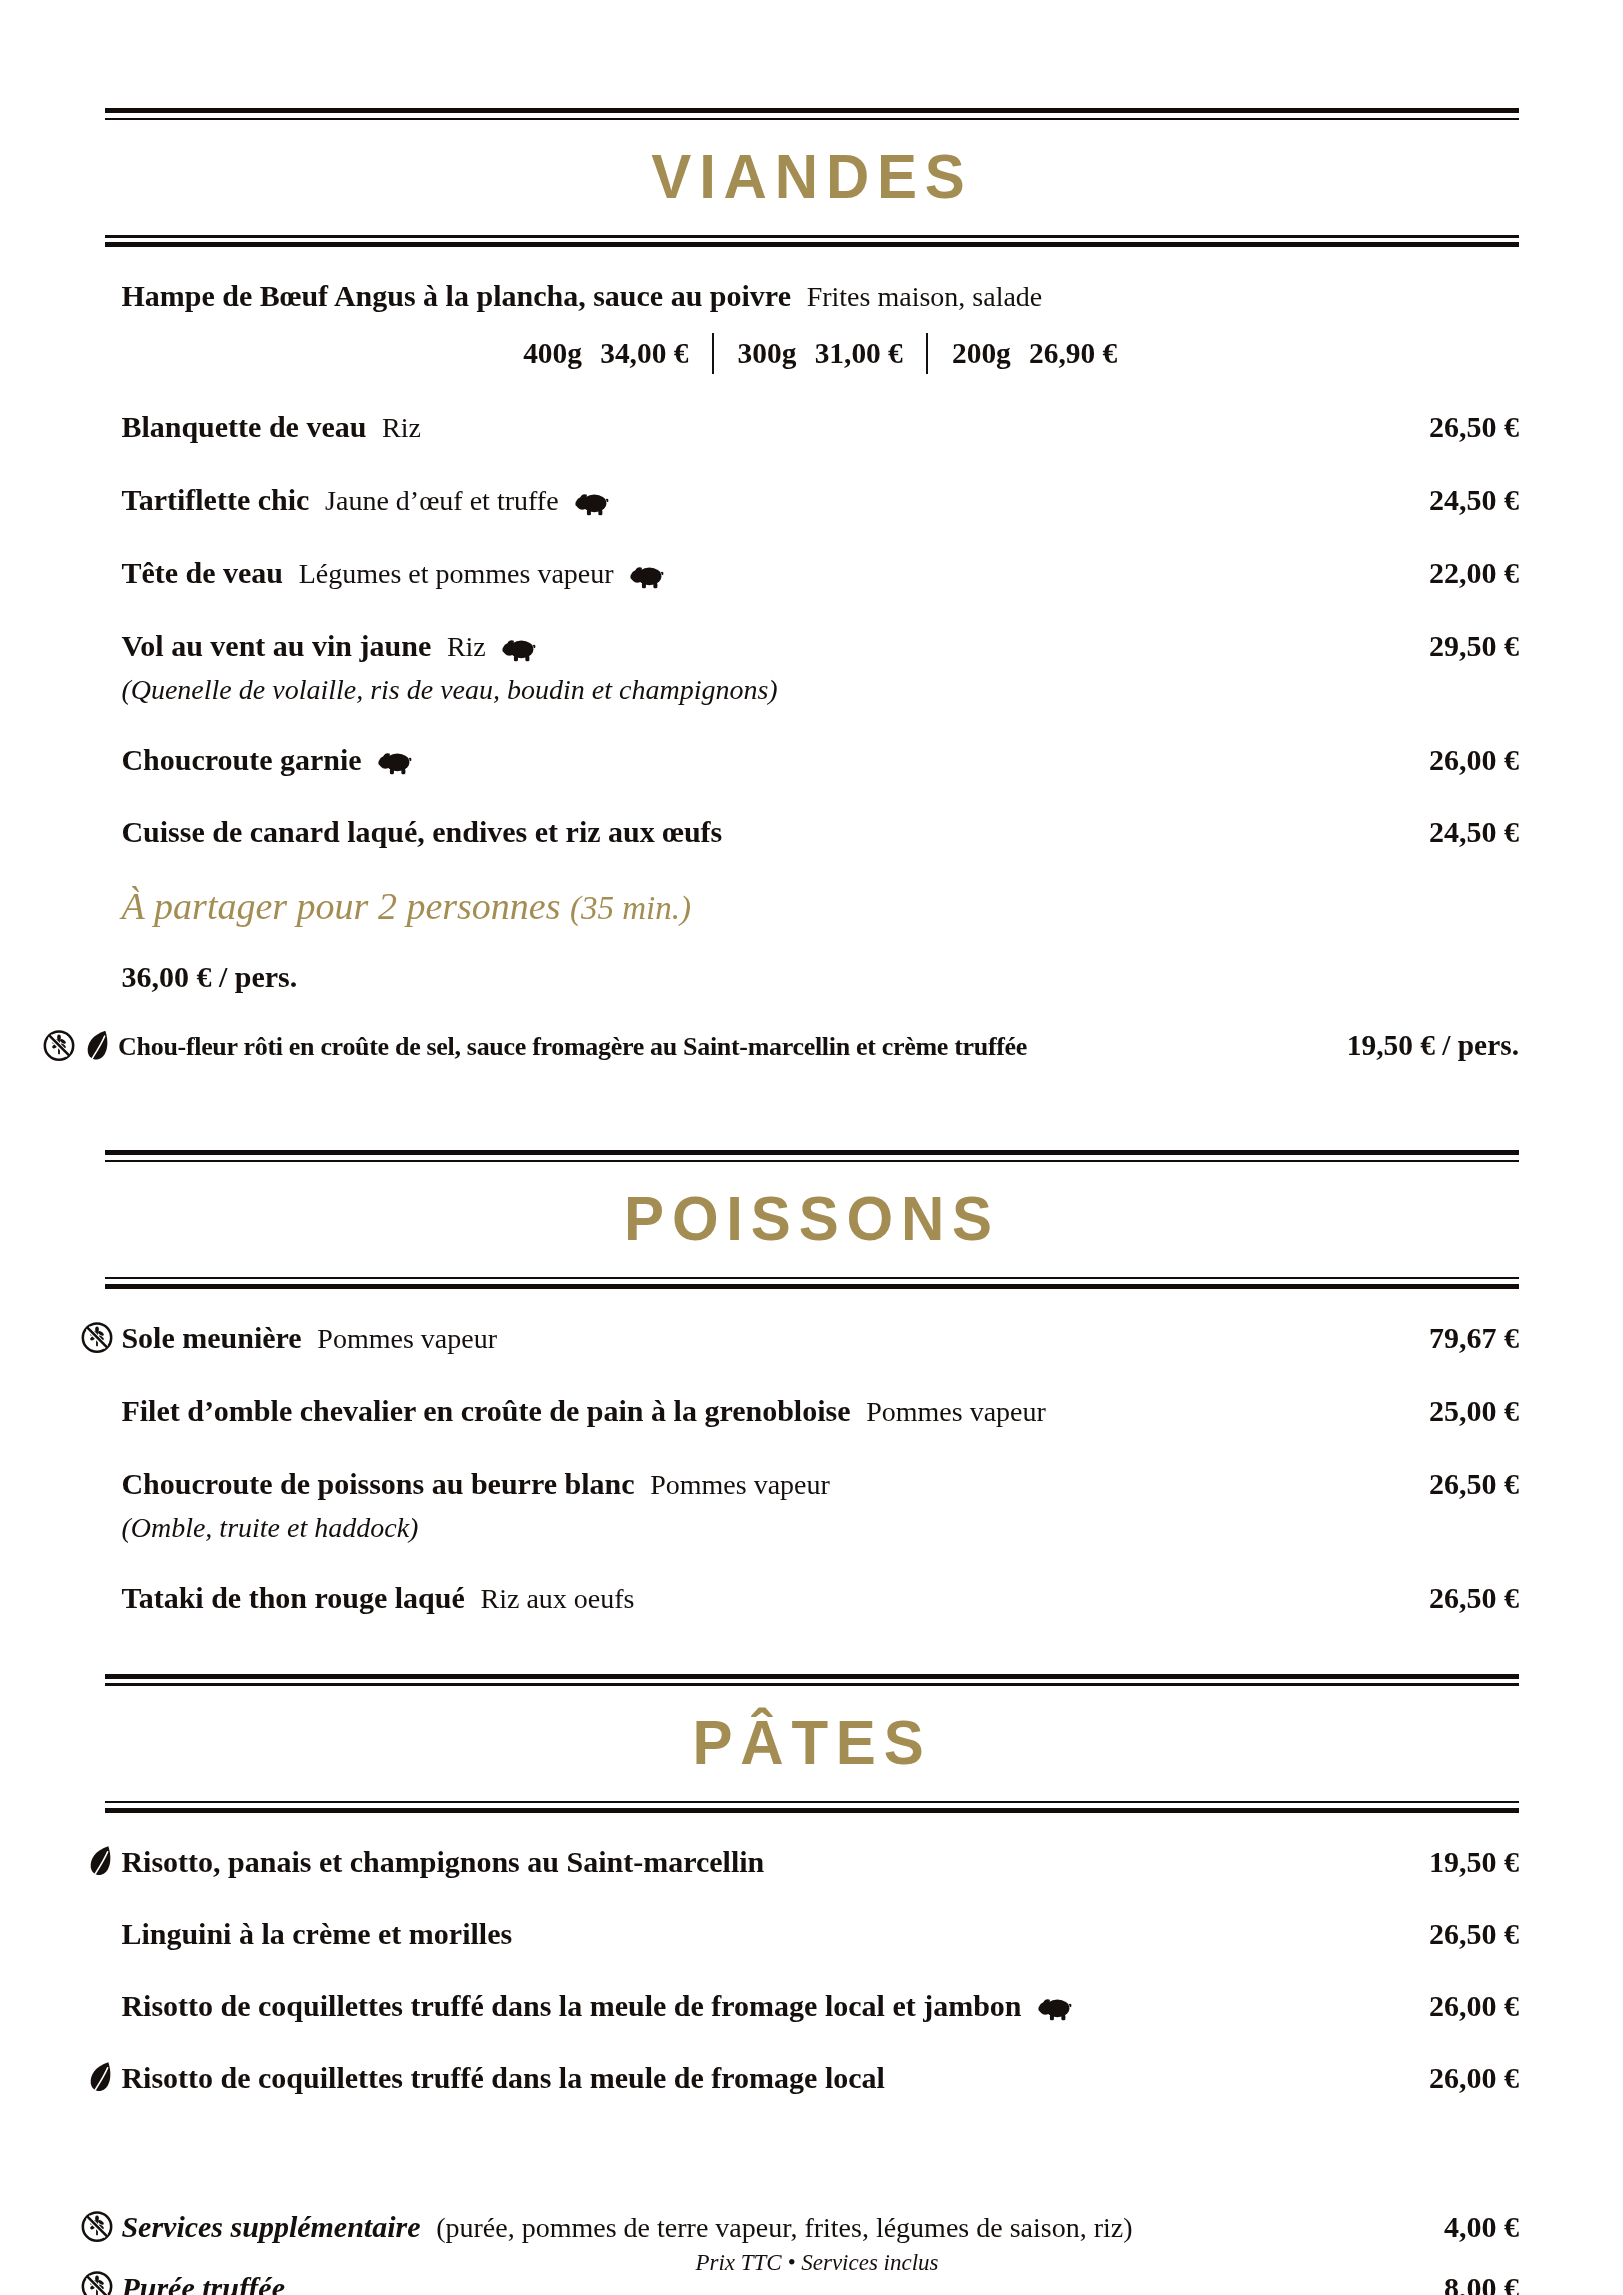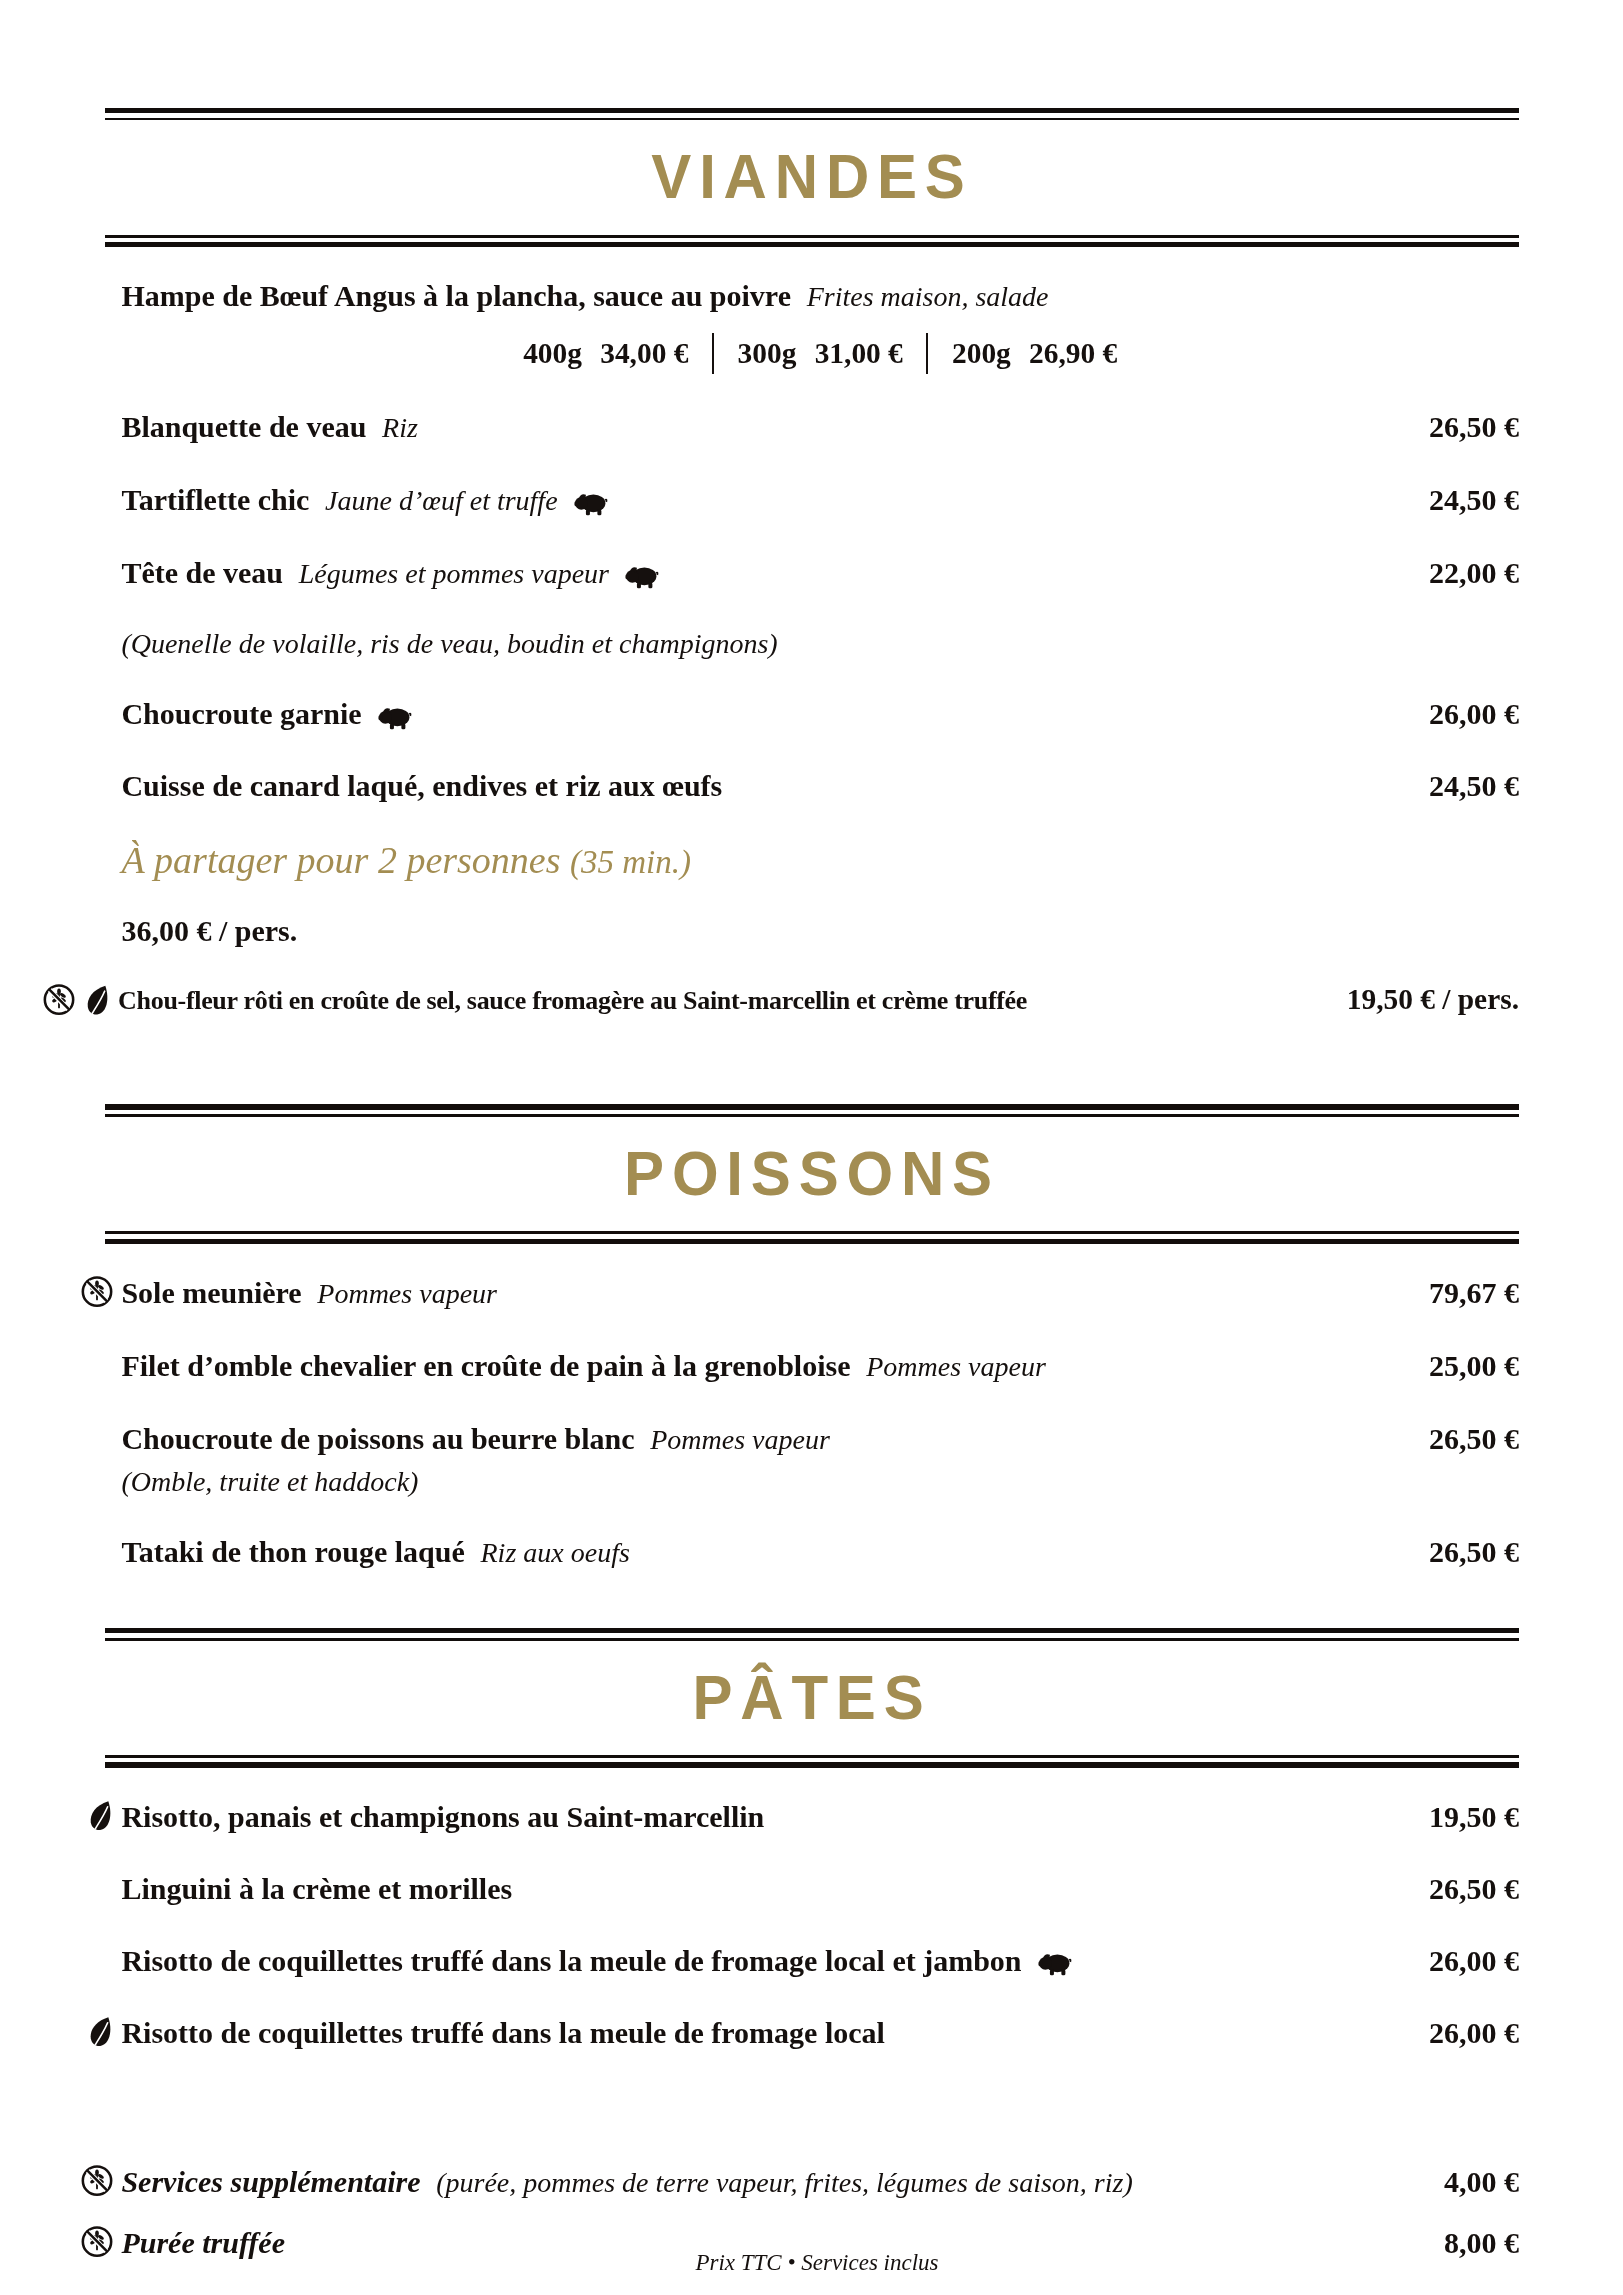--- a/index.html
+++ b/index.html
@@ -25,21 +25,21 @@
     font-size:60px;font-weight:700;letter-spacing:0.13em;
     color:#a38d52;transform:scaleY(1.04);
   }
   .section-items{padding:30px 0 0 16.4px;}
   
   .item{margin:0 0 34px;position:relative;}
   .item-row{display:flex;align-items:baseline;position:relative;}
   .item-text{flex:1 1 auto;font-size:30px;line-height:38px;padding-right:26px;}
   .item-name{font-weight:700;}
   .item-name.it{font-style:italic;}
-  .item-side{font-style:italic;font-size:28px;margin-left:15.7px;}
+  .item-side{font-size:28px;margin-left:15.7px;}
   .item-price{flex:0 0 auto;font-weight:700;font-size:30px;white-space:nowrap;}
   .price-suffix{font-weight:700;}
   .item-note{font-style:italic;font-size:28px;line-height:34px;margin-top:6.5px;}
   .item.compact{margin-left:-3.3px;}
   .item.compact .item-text{font-size:26px;letter-spacing:-0.012em;padding-right:15.7px;}
   .item.compact .item-price{font-size:29.4px;}
   .left-icons{
     position:absolute;left:-86px;top:50%;transform:translateY(-54%);
     width:79px;display:flex;justify-content:flex-end;align-items:center;gap:7.9px;
   }
@@ -134,193 +134,209 @@
                     <rect x="24" y="36" width="7" height="10" rx="2.5"></rect>
                     <rect x="44" y="36" width="7" height="10" rx="2.5"></rect>
                     <path d="M56 18 q7 -3 5 5 l-3 -1 q1 -3 -2 -4z"></path>
                   </g>
                 </svg>
               </span></span>
             <span class="item-price">22,00 €</span>
           </div>
         </div>
         <div class="item">
-          <div class="item-note">(Quenelle de volaille, ris de veau, boudin et champignons)</div>
-        </div>
-        <div class="item">
-          <div class="item-row">
-            <span class="item-text"><span class="item-name">Choucroute garnie</span><span class="icon inline-pig">
+          <div class="item-row">
+            <span class="item-text"><span class="item-name">Vol au vent au vin jaune</span><span class="item-side">Riz</span><span class="icon inline-pig">
                 <svg width="37" height="27.5" viewBox="0 0 64 48">
                   <g fill="#15100e">
                     <ellipse cx="37" cy="25" rx="21" ry="15.5"></ellipse>
                     <circle cx="16" cy="25" r="11"></circle>
                     <path d="M12 16 q3 -9 12 -6 l-1 8 z"></path>
                     <rect x="4" y="22" width="7" height="8" rx="2.5"></rect>
                     <rect x="24" y="36" width="7" height="10" rx="2.5"></rect>
                     <rect x="44" y="36" width="7" height="10" rx="2.5"></rect>
                     <path d="M56 18 q7 -3 5 5 l-3 -1 q1 -3 -2 -4z"></path>
                   </g>
                 </svg>
               </span></span>
-            <span class="item-price">26,00 €</span>
-          </div>
-        </div>
-        <div class="item">
-          <div class="item-row">
-            <span class="item-text"><span class="item-name">Cuisse de canard laqué, endives et riz aux œufs</span></span>
-            <span class="item-price">24,50 €</span>
-          </div>
-        </div>
-        <h3 class="subheading">À partager pour 2 personnes <span class="sub-note">(35 min.)</span></h3>
-        <div class="item">
-          <div class="item-row">
-            <span class="item-price">36,00 €<span class="price-suffix">&nbsp;/ pers.</span></span>
-          </div>
-        </div>
-        <div class="item compact">
-          <div class="item-row">
-            <span class="left-icons">
-              <span class="icon">
-                <svg width="34" height="34" viewBox="0 0 48 48">
-                  <circle cx="24" cy="24" r="20" fill="none" stroke="#15100e" stroke-width="3.6"></circle>
-                  <g stroke="#15100e" stroke-width="2.6" fill="none" stroke-linecap="round">
-                    <line x1="24" y1="35" x2="24" y2="13"></line>
-                  </g>
-                  <g fill="#15100e">
-                    <ellipse cx="18.5" cy="18" rx="4.6" ry="2.4" transform="rotate(-35 18.5 18)"></ellipse>
-                    <ellipse cx="29.5" cy="18" rx="4.6" ry="2.4" transform="rotate(35 29.5 18)"></ellipse>
-                    <ellipse cx="18.5" cy="24.5" rx="4.6" ry="2.4" transform="rotate(-35 18.5 24.5)"></ellipse>
-                    <ellipse cx="29.5" cy="24.5" rx="4.6" ry="2.4" transform="rotate(35 29.5 24.5)"></ellipse>
-                    <ellipse cx="24" cy="12.5" rx="2.6" ry="4.2"></ellipse>
-                  </g>
-                  <line x1="11" y1="10.5" x2="37" y2="37.5" stroke="#ffffff" stroke-width="7"></line>
-                  <line x1="10.5" y1="10" x2="37.5" y2="37" stroke="#15100e" stroke-width="3.6" stroke-linecap="round"></line>
-                </svg>
-              </span>
-              <span class="icon">
-                <svg width="27.5" height="33" viewBox="0 0 40 48">
-                  <path d="M31 3 C12 9 4 22 5.5 33.5 C6.8 42.5 14 46 20.5 44.5 C33 41.5 37.5 22 31 3 Z" fill="#15100e"></path>
-                  <path d="M12 43 C17 35 25 23 30 11" stroke="#ffffff" stroke-width="2.4" fill="none" stroke-linecap="round"></path>
-                </svg>
-              </span>
-            </span>
-            <span class="item-text"><span class="item-name">Chou-fleur rôti en croûte de sel, sauce fromagère au Saint-marcellin et crème truffée</span></span>
-            <span class="item-price">19,50 €<span class="price-suffix">&nbsp;/ pers.</span></span>
-          </div>
-        </div>
-      </div>
-    </section>
-    <section class="menu-section section-poissons">
-      <div class="rule">
-        <div class="bar thick"></div>
-        <div class="bar thin"></div>
-      </div>
-      <h2 class="section-title">POISSONS</h2>
-      <div class="rule flip">
-        <div class="bar thin"></div>
-        <div class="bar thick"></div>
-      </div>
-      <div class="section-items">
-        <div class="item">
-          <div class="item-row">
-            <span class="left-icons">
-              <span class="icon">
-                <svg width="34" height="34" viewBox="0 0 48 48">
-                  <circle cx="24" cy="24" r="20" fill="none" stroke="#15100e" stroke-width="3.6"></circle>
-                  <g stroke="#15100e" stroke-width="2.6" fill="none" stroke-linecap="round">
-                    <line x1="24" y1="35" x2="24" y2="13"></line>
-                  </g>
-                  <g fill="#15100e">
-                    <ellipse cx="18.5" cy="18" rx="4.6" ry="2.4" transform="rotate(-35 18.5 18)"></ellipse>
-                    <ellipse cx="29.5" cy="18" rx="4.6" ry="2.4" transform="rotate(35 29.5 18)"></ellipse>
-                    <ellipse cx="18.5" cy="24.5" rx="4.6" ry="2.4" transform="rotate(-35 18.5 24.5)"></ellipse>
-                    <ellipse cx="29.5" cy="24.5" rx="4.6" ry="2.4" transform="rotate(35 29.5 24.5)"></ellipse>
-                    <ellipse cx="24" cy="12.5" rx="2.6" ry="4.2"></ellipse>
-                  </g>
-                  <line x1="11" y1="10.5" x2="37" y2="37.5" stroke="#ffffff" stroke-width="7"></line>
-                  <line x1="10.5" y1="10" x2="37.5" y2="37" stroke="#15100e" stroke-width="3.6" stroke-linecap="round"></line>
-                </svg>
-              </span>
-            </span>
-            <span class="item-text"><span class="item-name">Sole meunière</span><span class="item-side">Pommes vapeur</span></span>
-            <span class="item-price">79,67 €</span>
-          </div>
-        </div>
-        <div class="item">
-          <div class="item-row">
-            <span class="item-text"><span class="item-name">Filet d’omble chevalier en croûte de pain à la grenobloise</span><span class="item-side">Pommes vapeur</span></span>
-            <span class="item-price">25,00 €</span>
-          </div>
-        </div>
-        <div class="item">
-          <div class="item-row">
-            <span class="item-text"><span class="item-name">Choucroute de poissons au beurre blanc</span><span class="item-side">Pommes vapeur</span></span>
-            <span class="item-price">26,50 €</span>
-          </div>
-          <div class="item-note">(Omble, truite et haddock)</div>
-        </div>
-        <div class="item">
-          <div class="item-row">
-            <span class="item-text"><span class="item-name">Tataki de thon rouge laqué</span><span class="item-side">Riz aux oeufs</span></span>
-            <span class="item-price">26,50 €</span>
-          </div>
-        </div>
-      </div>
-    </section>
-    <section class="menu-section section-pates">
-      <div class="rule">
-        <div class="bar thick"></div>
-        <div class="bar thin"></div>
-      </div>
-      <h2 class="section-title">PÂTES</h2>
-      <div class="rule flip">
-        <div class="bar thin"></div>
-        <div class="bar thick"></div>
-      </div>
-      <div class="section-items">
-        <div class="item">
-          <div class="item-row">
-            <span class="left-icons">
-              <span class="icon">
-                <svg width="27.5" height="33" viewBox="0 0 40 48">
-                  <path d="M31 3 C12 9 4 22 5.5 33.5 C6.8 42.5 14 46 20.5 44.5 C33 41.5 37.5 22 31 3 Z" fill="#15100e"></path>
-                  <path d="M12 43 C17 35 25 23 30 11" stroke="#ffffff" stroke-width="2.4" fill="none" stroke-linecap="round"></path>
-                </svg>
-              </span>
-            </span>
-            <span class="item-text"><span class="item-name">Risotto, panais et champignons au Saint-marcellin</span></span>
-            <span class="item-price">19,50 €</span>
-          </div>
-        </div>
-        <div class="item">
-          <div class="item-row">
-            <span class="item-text"><span class="item-name">Linguini à la crème et morilles</span></span>
-            <span class="item-price">26,50 €</span>
-          </div>
-        </div>
-        <div class="item">
-          <div class="item-row">
-            <span class="item-text"><span class="item-name">Risotto de coquillettes truffé dans la meule de fromage local et jambon</span><span class="icon inline-pig">
+            <span class="item-price">29,50 €</span>
+          </div>
+          <div class="item-note">(Quenelle de volaille, ris de veau, boudin et champignons)</div>
+        </div>
+        <div class="item">
+          <div class="item-row">
+            <span class="item-text"><span class="item-name">Choucroute garnie</span><span class="icon inline-pig">
                 <svg width="37" height="27.5" viewBox="0 0 64 48">
                   <g fill="#15100e">
                     <ellipse cx="37" cy="25" rx="21" ry="15.5"></ellipse>
                     <circle cx="16" cy="25" r="11"></circle>
                     <path d="M12 16 q3 -9 12 -6 l-1 8 z"></path>
                     <rect x="4" y="22" width="7" height="8" rx="2.5"></rect>
                     <rect x="24" y="36" width="7" height="10" rx="2.5"></rect>
                     <rect x="44" y="36" width="7" height="10" rx="2.5"></rect>
                     <path d="M56 18 q7 -3 5 5 l-3 -1 q1 -3 -2 -4z"></path>
                   </g>
                 </svg>
               </span></span>
             <span class="item-price">26,00 €</span>
           </div>
         </div>
         <div class="item">
           <div class="item-row">
+            <span class="item-text"><span class="item-name">Cuisse de canard laqué, endives et riz aux œufs</span></span>
+            <span class="item-price">24,50 €</span>
+          </div>
+        </div>
+        <h3 class="subheading">À partager pour 2 personnes <span class="sub-note">(35 min.)</span></h3>
+        <div class="item">
+          <div class="item-row">
+            <span class="item-price">36,00 €<span class="price-suffix">&nbsp;/ pers.</span></span>
+          </div>
+        </div>
+        <div class="item compact">
+          <div class="item-row">
+            <span class="left-icons">
+              <span class="icon">
+                <svg width="34" height="34" viewBox="0 0 48 48">
+                  <circle cx="24" cy="24" r="20" fill="none" stroke="#15100e" stroke-width="3.6"></circle>
+                  <g stroke="#15100e" stroke-width="2.6" fill="none" stroke-linecap="round">
+                    <line x1="24" y1="35" x2="24" y2="13"></line>
+                  </g>
+                  <g fill="#15100e">
+                    <ellipse cx="18.5" cy="18" rx="4.6" ry="2.4" transform="rotate(-35 18.5 18)"></ellipse>
+                    <ellipse cx="29.5" cy="18" rx="4.6" ry="2.4" transform="rotate(35 29.5 18)"></ellipse>
+                    <ellipse cx="18.5" cy="24.5" rx="4.6" ry="2.4" transform="rotate(-35 18.5 24.5)"></ellipse>
+                    <ellipse cx="29.5" cy="24.5" rx="4.6" ry="2.4" transform="rotate(35 29.5 24.5)"></ellipse>
+                    <ellipse cx="24" cy="12.5" rx="2.6" ry="4.2"></ellipse>
+                  </g>
+                  <line x1="11" y1="10.5" x2="37" y2="37.5" stroke="#ffffff" stroke-width="7"></line>
+                  <line x1="10.5" y1="10" x2="37.5" y2="37" stroke="#15100e" stroke-width="3.6" stroke-linecap="round"></line>
+                </svg>
+              </span>
+              <span class="icon">
+                <svg width="27.5" height="33" viewBox="0 0 40 48">
+                  <path d="M31 3 C12 9 4 22 5.5 33.5 C6.8 42.5 14 46 20.5 44.5 C33 41.5 37.5 22 31 3 Z" fill="#15100e"></path>
+                  <path d="M12 43 C17 35 25 23 30 11" stroke="#ffffff" stroke-width="2.4" fill="none" stroke-linecap="round"></path>
+                </svg>
+              </span>
+            </span>
+            <span class="item-text"><span class="item-name">Chou-fleur rôti en croûte de sel, sauce fromagère au Saint-marcellin et crème truffée</span></span>
+            <span class="item-price">19,50 €<span class="price-suffix">&nbsp;/ pers.</span></span>
+          </div>
+        </div>
+      </div>
+    </section>
+    <section class="menu-section section-poissons">
+      <div class="rule">
+        <div class="bar thick"></div>
+        <div class="bar thin"></div>
+      </div>
+      <h2 class="section-title">POISSONS</h2>
+      <div class="rule flip">
+        <div class="bar thin"></div>
+        <div class="bar thick"></div>
+      </div>
+      <div class="section-items">
+        <div class="item">
+          <div class="item-row">
+            <span class="left-icons">
+              <span class="icon">
+                <svg width="34" height="34" viewBox="0 0 48 48">
+                  <circle cx="24" cy="24" r="20" fill="none" stroke="#15100e" stroke-width="3.6"></circle>
+                  <g stroke="#15100e" stroke-width="2.6" fill="none" stroke-linecap="round">
+                    <line x1="24" y1="35" x2="24" y2="13"></line>
+                  </g>
+                  <g fill="#15100e">
+                    <ellipse cx="18.5" cy="18" rx="4.6" ry="2.4" transform="rotate(-35 18.5 18)"></ellipse>
+                    <ellipse cx="29.5" cy="18" rx="4.6" ry="2.4" transform="rotate(35 29.5 18)"></ellipse>
+                    <ellipse cx="18.5" cy="24.5" rx="4.6" ry="2.4" transform="rotate(-35 18.5 24.5)"></ellipse>
+                    <ellipse cx="29.5" cy="24.5" rx="4.6" ry="2.4" transform="rotate(35 29.5 24.5)"></ellipse>
+                    <ellipse cx="24" cy="12.5" rx="2.6" ry="4.2"></ellipse>
+                  </g>
+                  <line x1="11" y1="10.5" x2="37" y2="37.5" stroke="#ffffff" stroke-width="7"></line>
+                  <line x1="10.5" y1="10" x2="37.5" y2="37" stroke="#15100e" stroke-width="3.6" stroke-linecap="round"></line>
+                </svg>
+              </span>
+            </span>
+            <span class="item-text"><span class="item-name">Sole meunière</span><span class="item-side">Pommes vapeur</span></span>
+            <span class="item-price">79,67 €</span>
+          </div>
+        </div>
+        <div class="item">
+          <div class="item-row">
+            <span class="item-text"><span class="item-name">Filet d’omble chevalier en croûte de pain à la grenobloise</span><span class="item-side">Pommes vapeur</span></span>
+            <span class="item-price">25,00 €</span>
+          </div>
+        </div>
+        <div class="item">
+          <div class="item-row">
+            <span class="item-text"><span class="item-name">Choucroute de poissons au beurre blanc</span><span class="item-side">Pommes vapeur</span></span>
+            <span class="item-price">26,50 €</span>
+          </div>
+          <div class="item-note">(Omble, truite et haddock)</div>
+        </div>
+        <div class="item">
+          <div class="item-row">
+            <span class="item-text"><span class="item-name">Tataki de thon rouge laqué</span><span class="item-side">Riz aux oeufs</span></span>
+            <span class="item-price">26,50 €</span>
+          </div>
+        </div>
+      </div>
+    </section>
+    <section class="menu-section section-pates">
+      <div class="rule">
+        <div class="bar thick"></div>
+        <div class="bar thin"></div>
+      </div>
+      <h2 class="section-title">PÂTES</h2>
+      <div class="rule flip">
+        <div class="bar thin"></div>
+        <div class="bar thick"></div>
+      </div>
+      <div class="section-items">
+        <div class="item">
+          <div class="item-row">
+            <span class="left-icons">
+              <span class="icon">
+                <svg width="27.5" height="33" viewBox="0 0 40 48">
+                  <path d="M31 3 C12 9 4 22 5.5 33.5 C6.8 42.5 14 46 20.5 44.5 C33 41.5 37.5 22 31 3 Z" fill="#15100e"></path>
+                  <path d="M12 43 C17 35 25 23 30 11" stroke="#ffffff" stroke-width="2.4" fill="none" stroke-linecap="round"></path>
+                </svg>
+              </span>
+            </span>
+            <span class="item-text"><span class="item-name">Risotto, panais et champignons au Saint-marcellin</span></span>
+            <span class="item-price">19,50 €</span>
+          </div>
+        </div>
+        <div class="item">
+          <div class="item-row">
+            <span class="item-text"><span class="item-name">Linguini à la crème et morilles</span></span>
+            <span class="item-price">26,50 €</span>
+          </div>
+        </div>
+        <div class="item">
+          <div class="item-row">
+            <span class="item-text"><span class="item-name">Risotto de coquillettes truffé dans la meule de fromage local et jambon</span><span class="icon inline-pig">
+                <svg width="37" height="27.5" viewBox="0 0 64 48">
+                  <g fill="#15100e">
+                    <ellipse cx="37" cy="25" rx="21" ry="15.5"></ellipse>
+                    <circle cx="16" cy="25" r="11"></circle>
+                    <path d="M12 16 q3 -9 12 -6 l-1 8 z"></path>
+                    <rect x="4" y="22" width="7" height="8" rx="2.5"></rect>
+                    <rect x="24" y="36" width="7" height="10" rx="2.5"></rect>
+                    <rect x="44" y="36" width="7" height="10" rx="2.5"></rect>
+                    <path d="M56 18 q7 -3 5 5 l-3 -1 q1 -3 -2 -4z"></path>
+                  </g>
+                </svg>
+              </span></span>
+            <span class="item-price">26,00 €</span>
+          </div>
+        </div>
+        <div class="item">
+          <div class="item-row">
             <span class="left-icons">
               <span class="icon">
                 <svg width="27.5" height="33" viewBox="0 0 40 48">
                   <path d="M31 3 C12 9 4 22 5.5 33.5 C6.8 42.5 14 46 20.5 44.5 C33 41.5 37.5 22 31 3 Z" fill="#15100e"></path>
                   <path d="M12 43 C17 35 25 23 30 11" stroke="#ffffff" stroke-width="2.4" fill="none" stroke-linecap="round"></path>
                 </svg>
               </span>
             </span>
             <span class="item-text"><span class="item-name">Risotto de coquillettes truffé dans la meule de fromage local</span></span>
             <span class="item-price">26,00 €</span>

